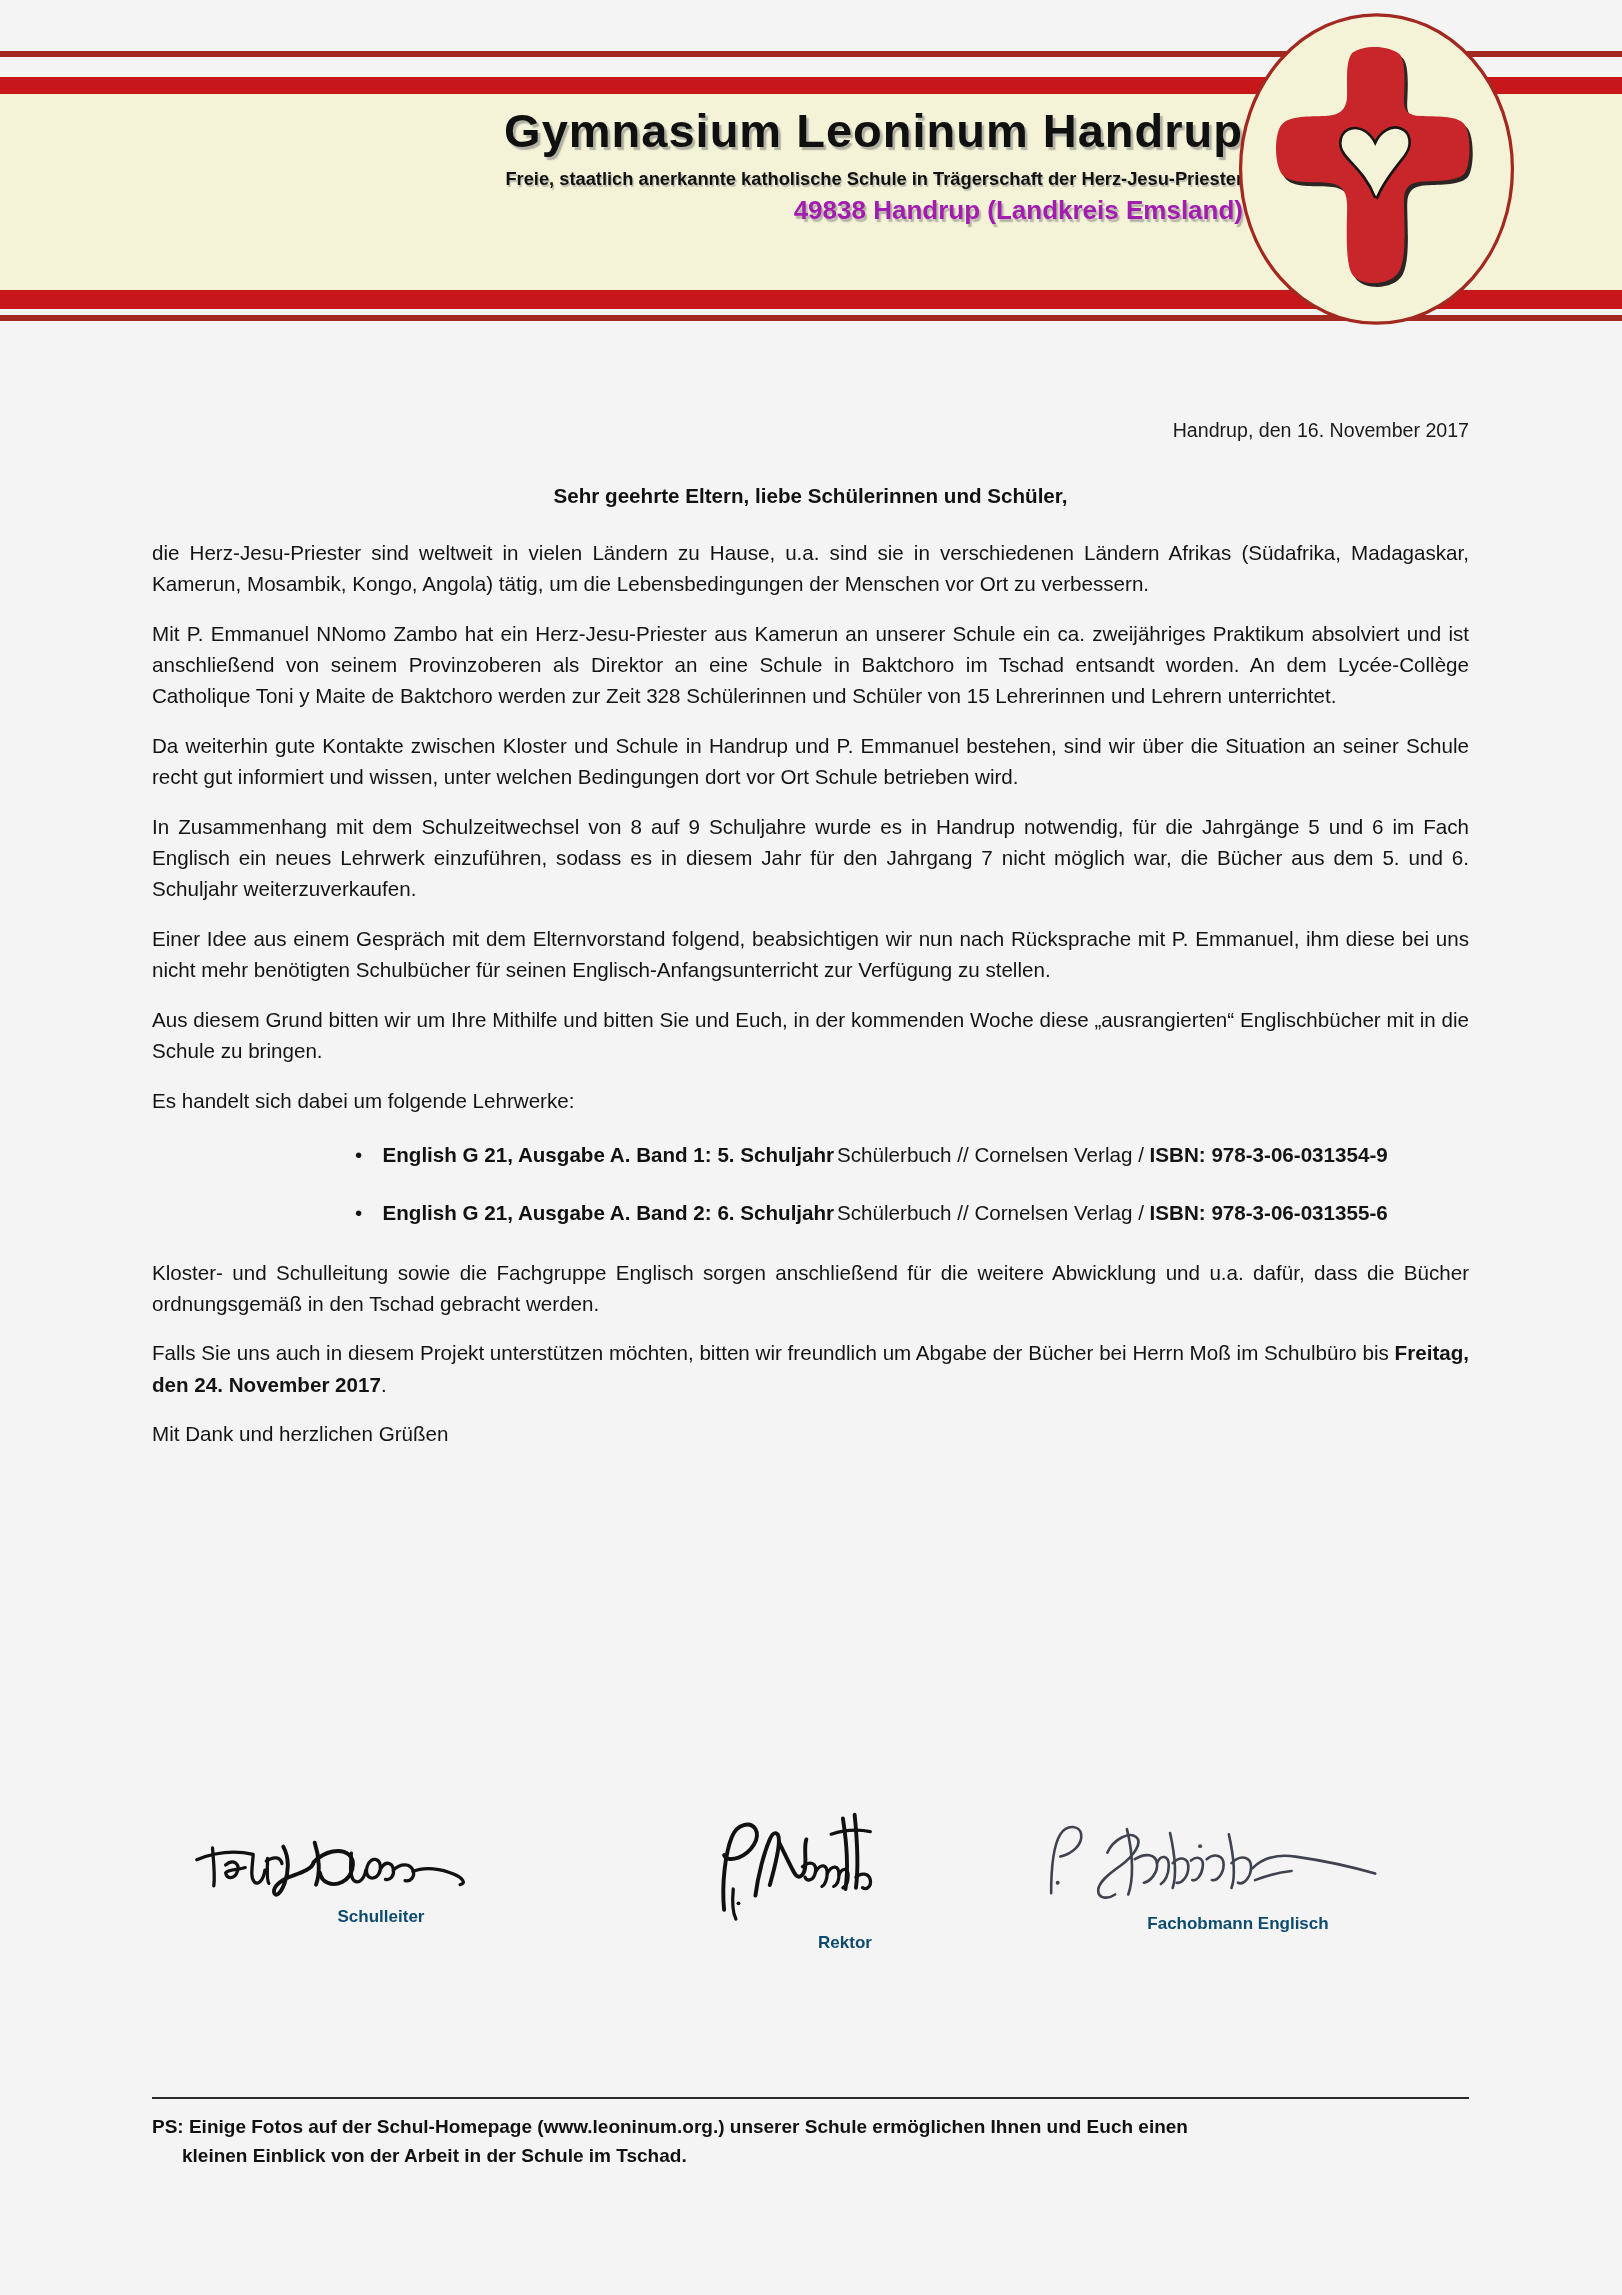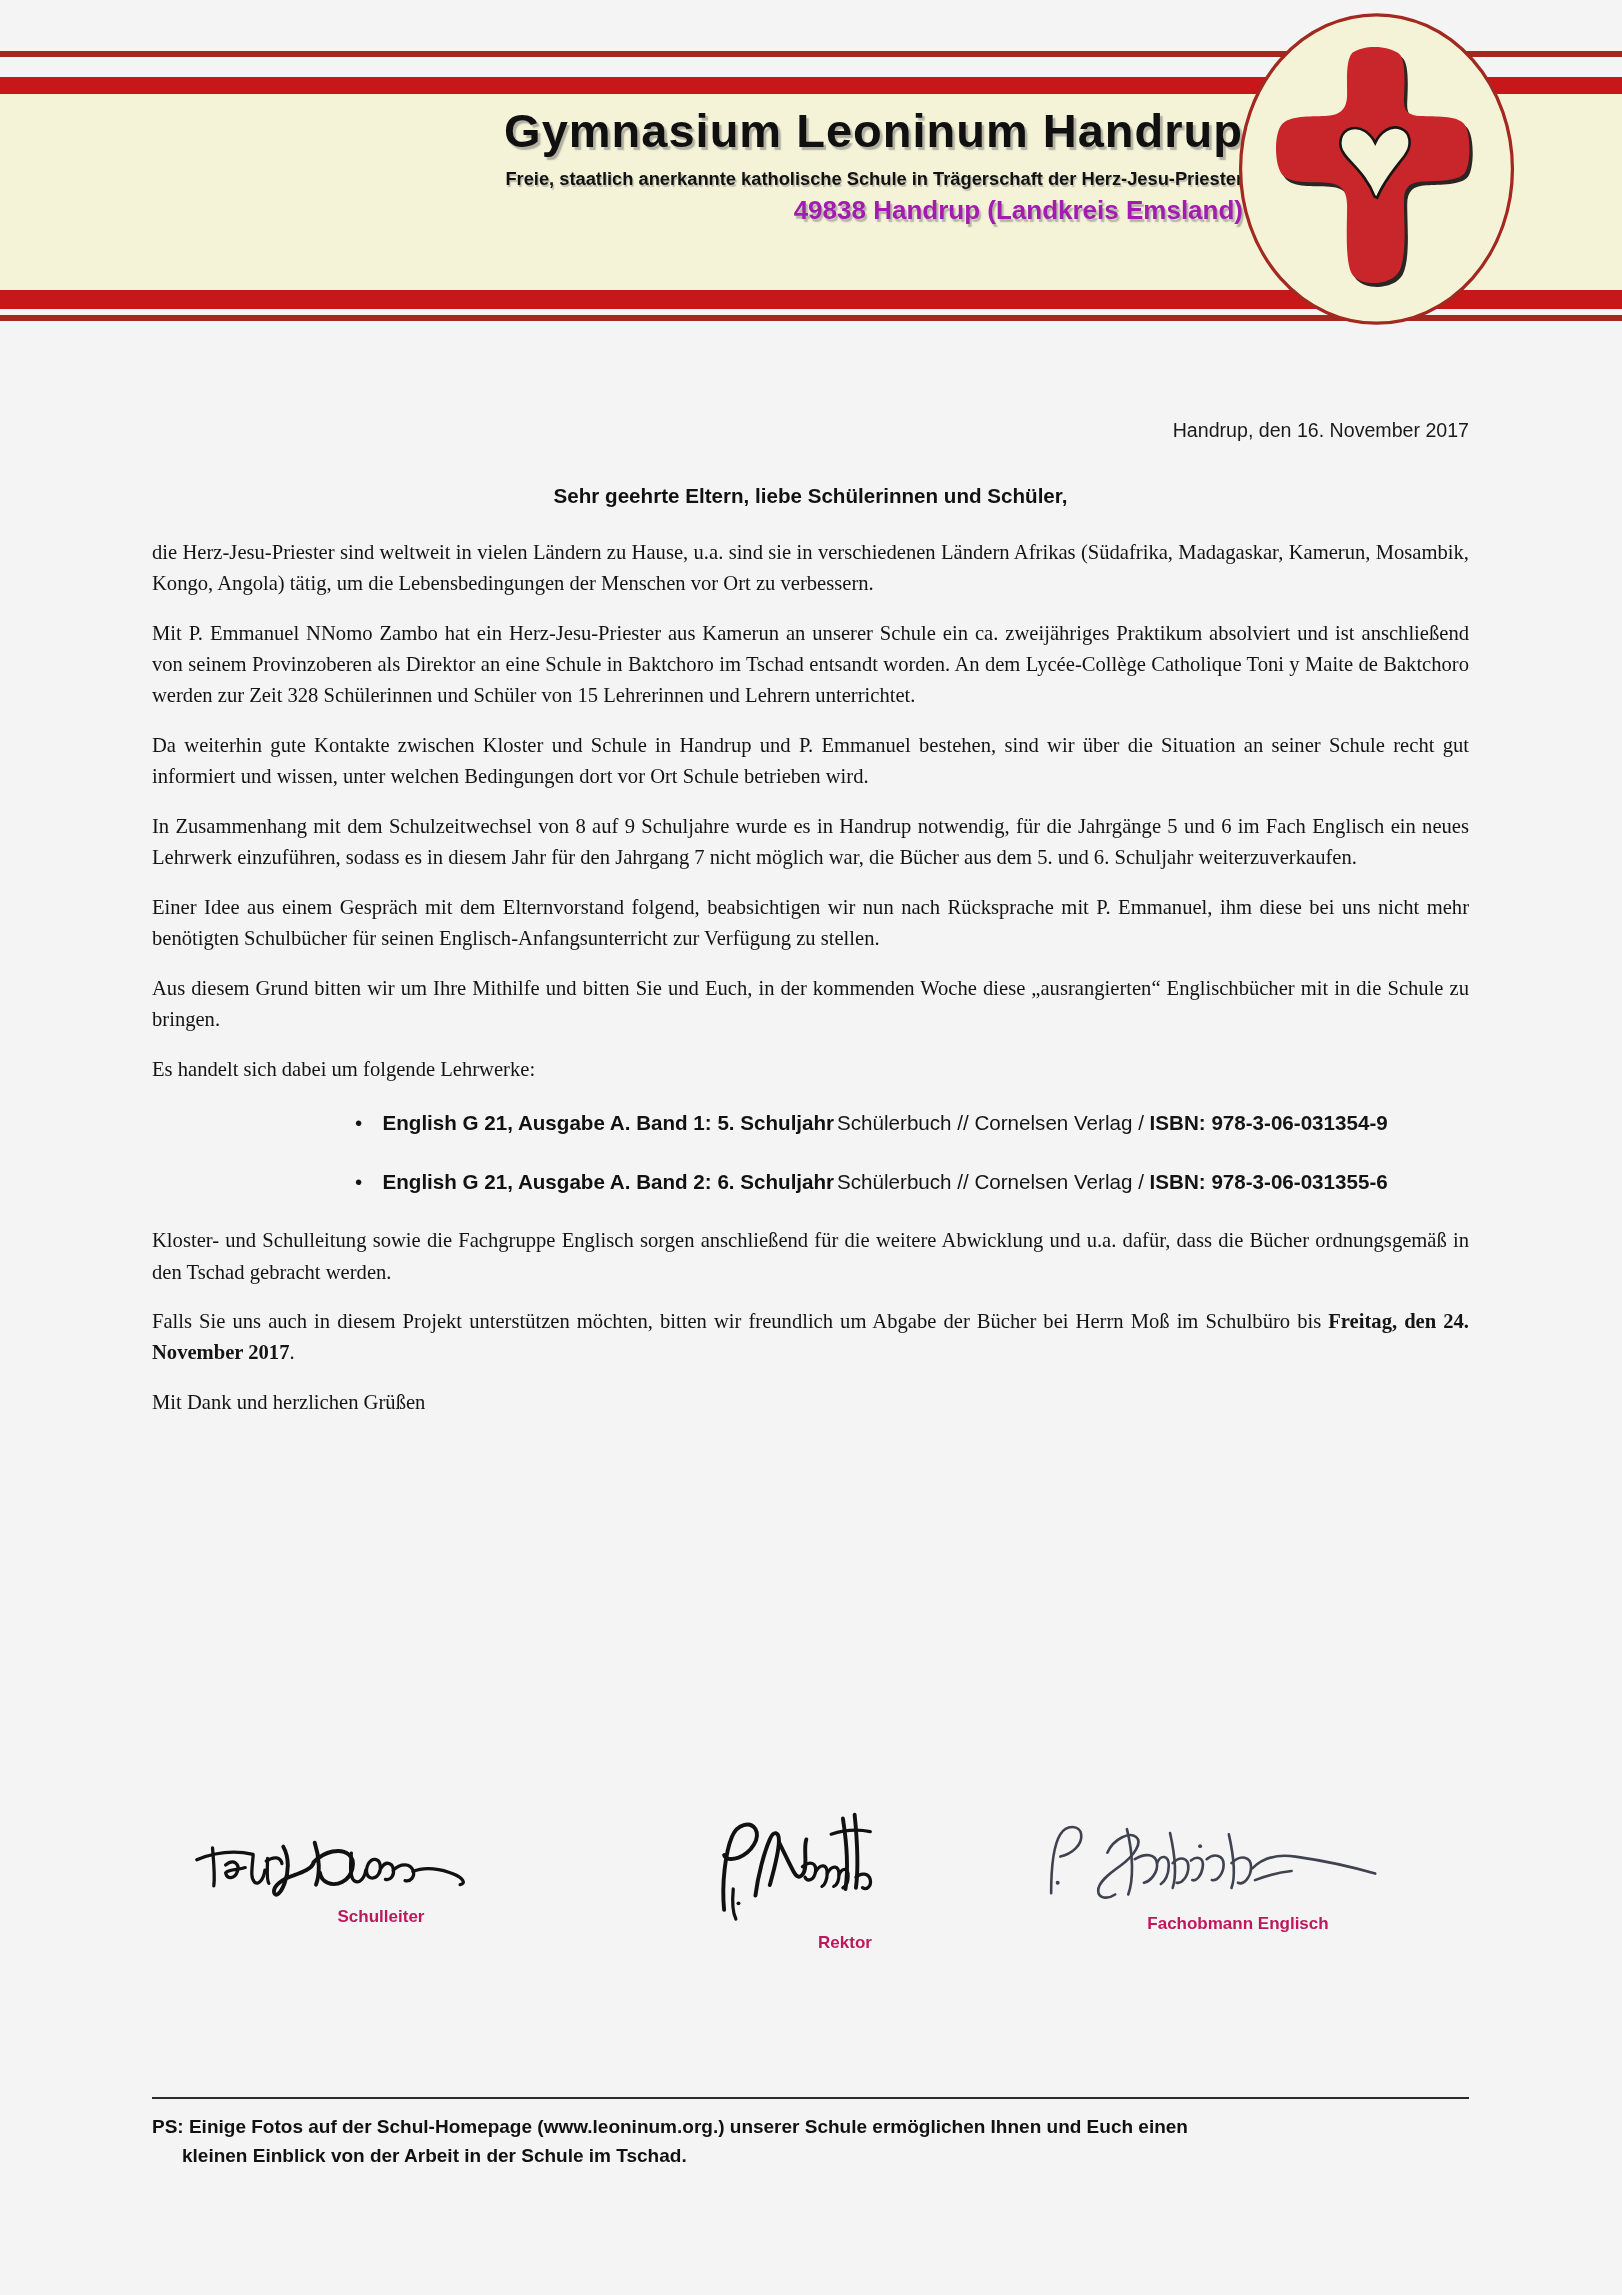--- a/index.html
+++ b/index.html
@@ -91,21 +91,20 @@
     left:152px; top:481px;
     width:1317px;
   }
   p.para{
     margin:0 0 18.3px 0;
     font-size:20.6px;
     line-height:1.52;
     color:#141414;
     text-align:justify;
     text-justify:inter-word;
-    font-family:Liberation Serif, serif;
   }
   p.salutation{
     margin:0 0 25px 0;
     font-size:20.6px;
     font-weight:bold;
     color:#111111;
     line-height:1.5;
     text-align:center;
   }
   p.plain{ text-align:left; }
@@ -160,21 +159,21 @@
     position:absolute;
     text-align:center;
   }
   .sig-1{ left:26px;   top:0;   width:406px; }
   .sig-2{ left:523px;  top:-19.6px; width:340px; }
   .sig-3{ left:883px; top:-11.8px; width:406px; }
   .sig svg{ display:block; margin:0 auto; }
   .sig-label{
     font-size:17px;
     font-weight:bold;
-    color:#be185d;
+    color:#0c4a6e;
     margin-top:-3.9px;
   }
 
   
   .ps-rule{
     position:absolute;
     left:152px; top:2097px;
     width:1317px;
     height:0;
     border-top:2px solid #2a2a2a;

